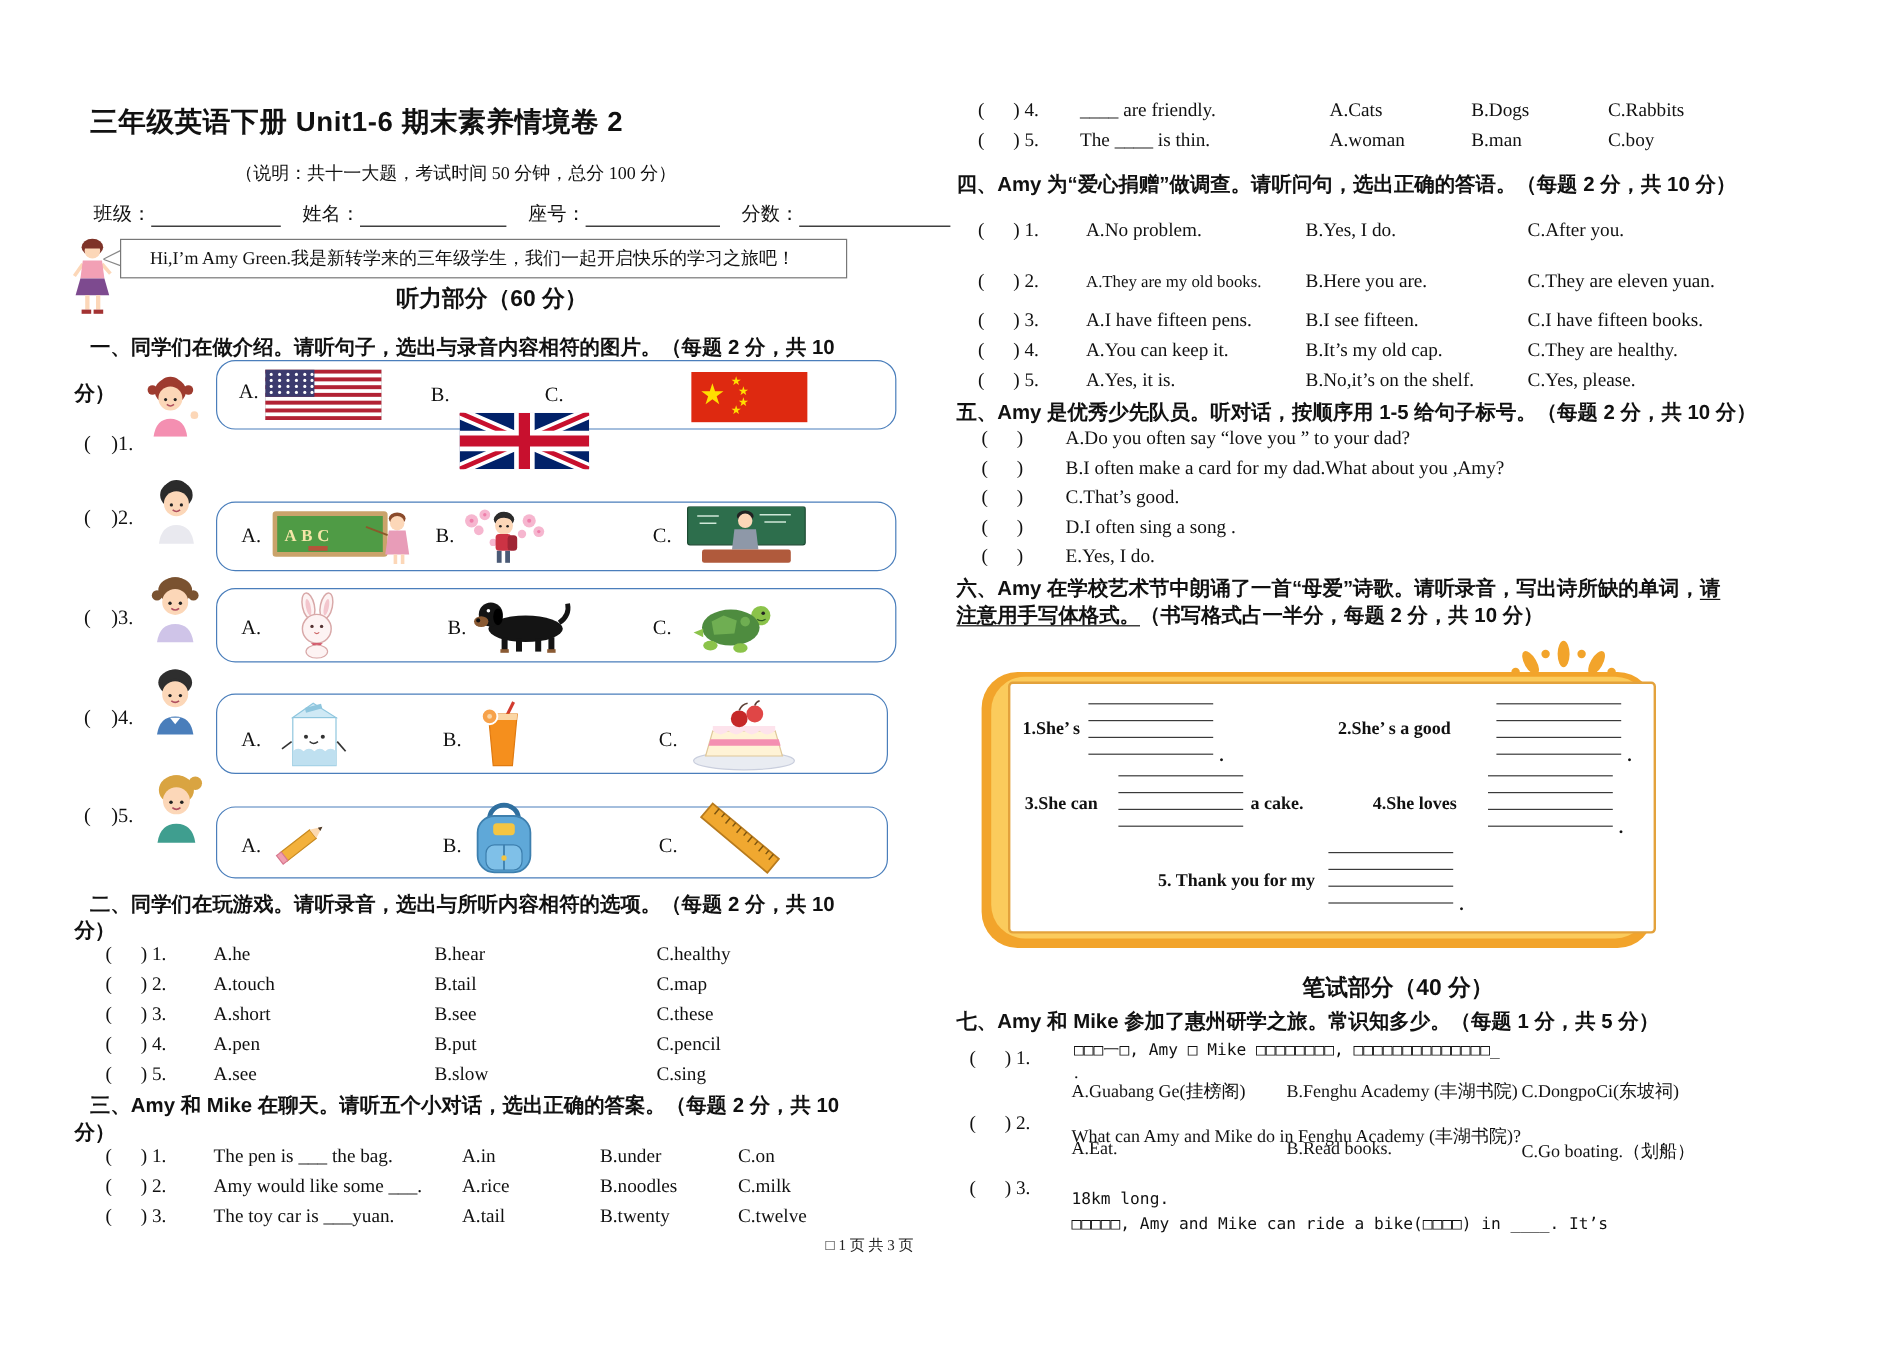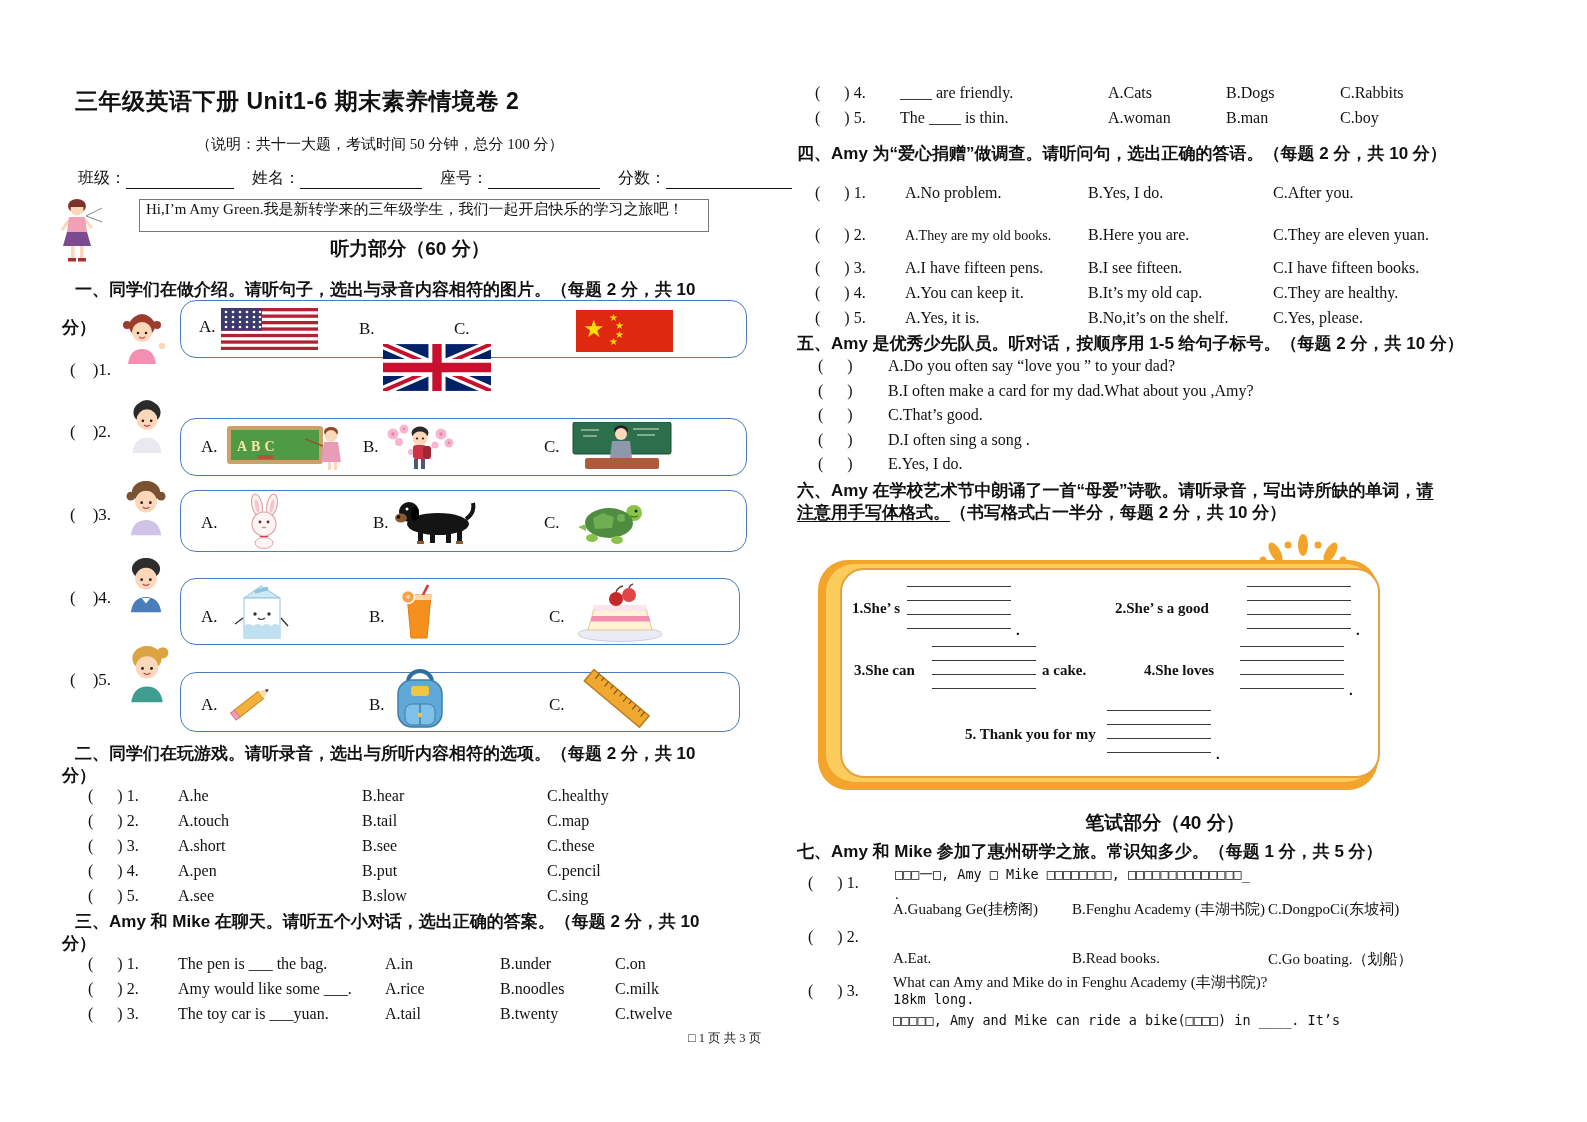--- a/index.html
+++ b/index.html
@@ -13,21 +13,21 @@
   .title{font-size:23px;letter-spacing:.5px;}
   .subtitle{font-size:15px;}
   .sec-title{font-size:19px;text-align:center;}
   .qhead{font-size:17px;font-family:"Liberation Sans",sans-serif;font-weight:600;}
   .row{position:absolute;left:0;width:100%;height:24px;font-size:16px;}
   .row span{position:absolute;white-space:pre;}
   .row .small{font-size:14px;text-align:right;}
   .optbox{position:absolute;border:1.6px solid #4a7ebb;border-radius:16px;background:#fff;}
   .fline{display:inline-block;border-bottom:1.4px solid #111;height:14px;vertical-align:bottom;}
   .bubble{position:absolute;border:1.2px solid #777;background:#fff;font-size:15px;
-          display:flex;align-items:flex-start;padding:0 6px;margin-left:39px;}
+          display:flex;align-items:center;padding:0 24px;}
   .blank4{position:absolute;width:104px;}
   .blank4 .ln{height:13px;border-top:1.6px solid #3a3a3a;}
   .card-label{position:absolute;font-size:15px;font-weight:700;white-space:pre;}
   .ul{text-decoration:underline;text-underline-offset:3px;}
   .footer{font-size:12.5px;color:#222;}
 </style>
 </head>
 <body>
 
 <div class="page">
@@ -494,21 +494,21 @@
         <circle cx="60" cy="25" r="3.5"></circle>
       <circle cx="90" cy="25" r="3.5"></circle>
         <circle cx="115" cy="40" r="3.5"></circle>
         <circle cx="130" cy="65" r="3.5"></circle>
       <circle cx="75" cy="80" r="38"></circle>
     </g>
   </svg>
 
   <div class="abs" style="left:818px;top:560px;width:560px;height:230px;background:#F2A42B;border-radius:30px"></div>
   <div class="abs" style="left:826px;top:564px;width:548px;height:218px;background:#FBCB5C;border-radius:28px"></div>
-  <div class="abs" style="left:840px;top:568px;width:536px;height:206px;background:#fff;border:2px solid #E3A23C;border-radius:24px">
+  <div class="abs" style="left:840px;top:568px;width:536px;height:206px;background:#fff;border:2px solid #E3A23C;border-radius:4px">
     <span class="card-label ser" style="left:10px;top:30px">1.She’ s</span>
     <div class="blank4" style="left:65px;top:16px">
         <div class="ln"></div>
         <div class="ln"></div>
         <div class="ln"></div>
         <div class="ln"></div>
       </div>
     <span class="card-label ser" style="left:174px;top:52px">.</span>
 
     <span class="card-label ser" style="left:273px;top:30px">2.She’ s a good</span>
@@ -555,21 +555,21 @@
   <div class="abs ser pre" style="left:808px;top:874px;font-size:16px">(      ) 1.</div>
   <div class="abs mono" style="left:895px;top:866px;font-size:13.5px">□□□一□, Amy □ Mike □□□□□□□□, □□□□□□□□□□□□□□_</div>
   <div class="abs ser" style="left:895px;top:886px;font-size:15px">.</div>
   <div class="row ser" style="top:900px;font-size:15px">
     <span style="left:893px">A.Guabang Ge(挂榜阁)</span>
     <span style="left:1072px">B.Fenghu Academy (丰湖书院)</span>
     <span style="left:1268px">C.DongpoCi(东坡祠)</span>
   </div>
 
   <div class="abs ser pre" style="left:808px;top:928px;font-size:16px">(      ) 2.</div>
-  <div class="abs ser" style="left:893px;top:973px;font-size:15px">What can Amy and Mike do in Fenghu Academy (丰湖书院)?</div>
+  <div class="abs ser" style="left:893px;top:938px;font-size:15px">What can Amy and Mike do in Fenghu Academy (丰湖书院)?</div>
   <div class="row ser" style="top:950px;font-size:15px">
     <span style="left:893px">A.Eat.</span>
     <span style="left:1072px">B.Read books.</span>
     <span style="left:1268px">C.Go boating.（划船）</span>
   </div>
 
   <div class="abs ser pre" style="left:808px;top:982px;font-size:16px">(      ) 3.</div>
   <div class="abs mono" style="left:893px;top:1012px;font-size:13.5px">□□□□□, Amy and Mike can ride a bike(□□□□) in ____. It’s</div>
   <div class="abs mono" style="left:893px;top:991px;font-size:13.5px">18km long.</div>
 

